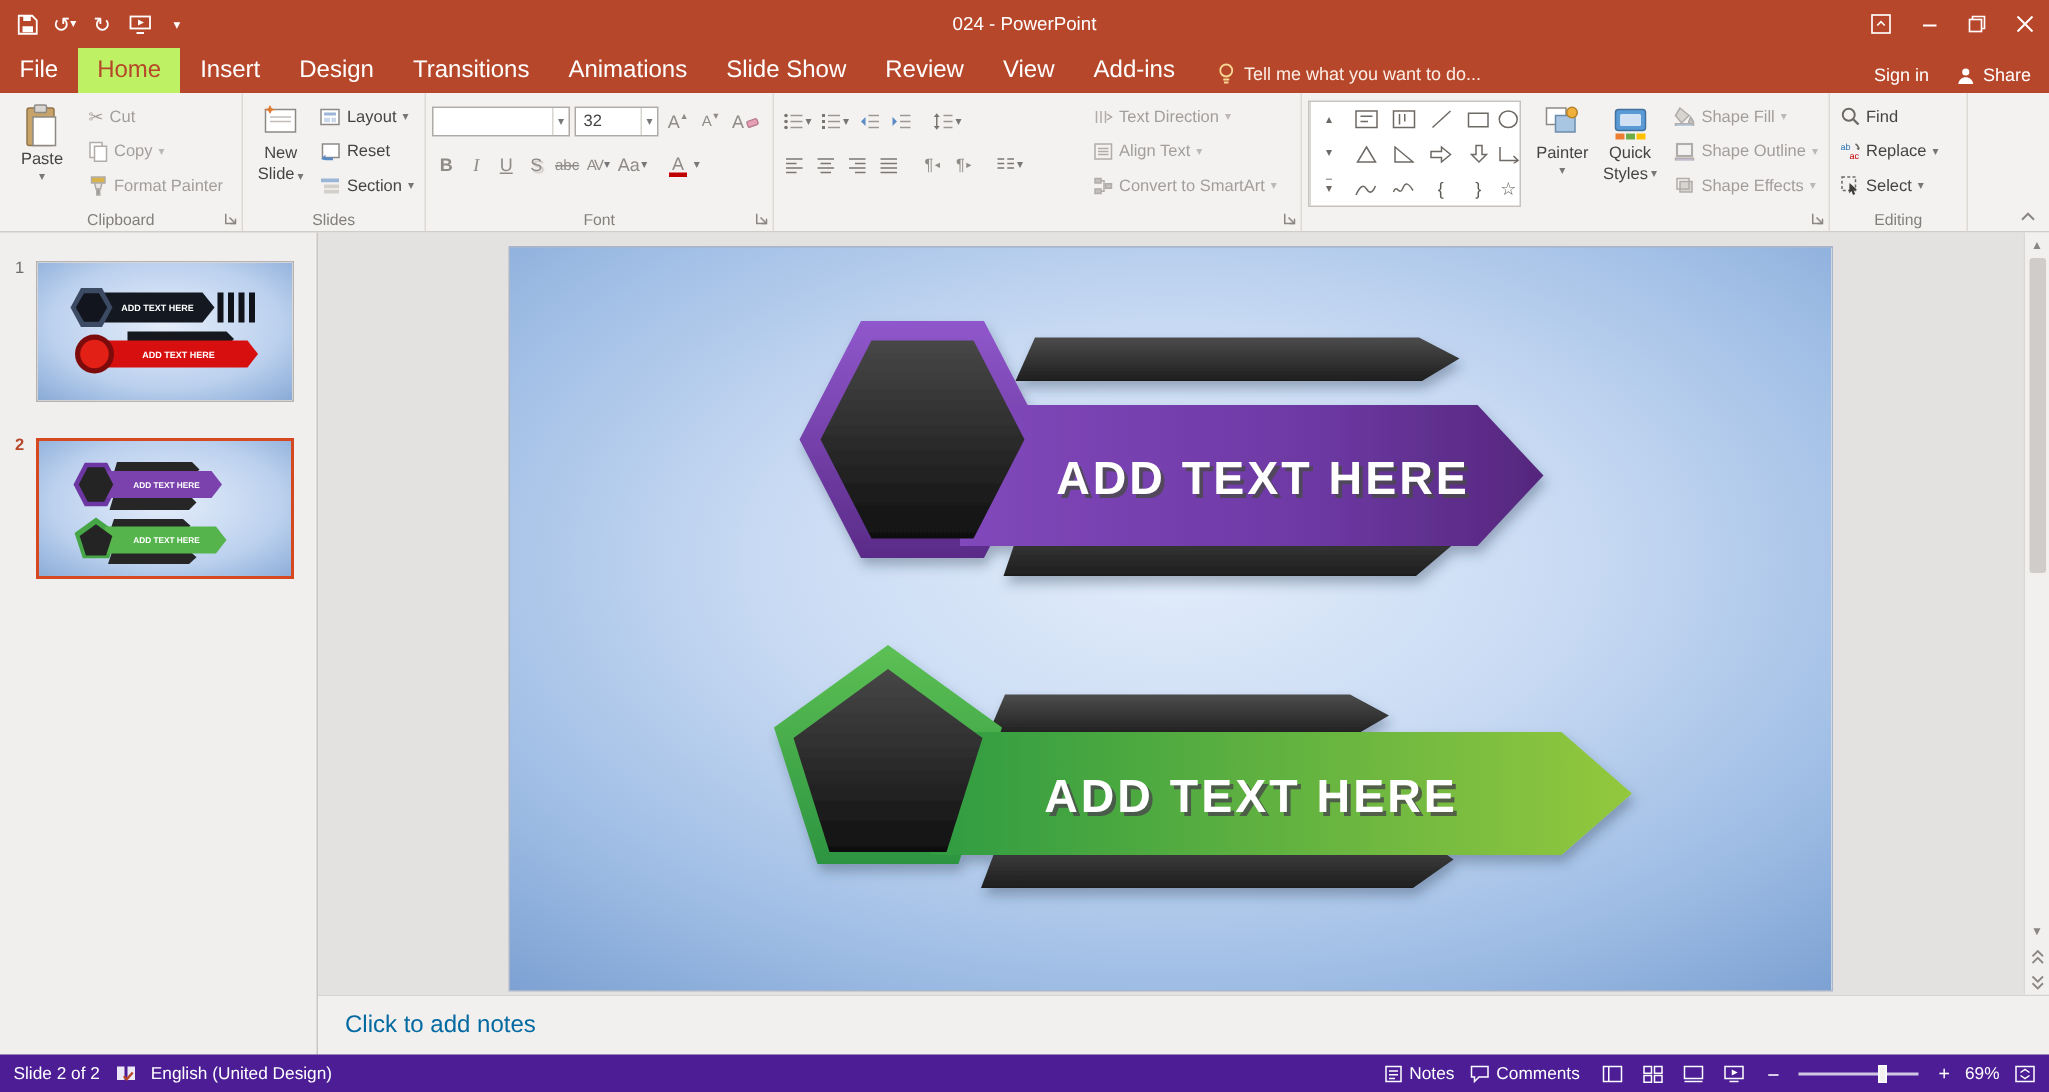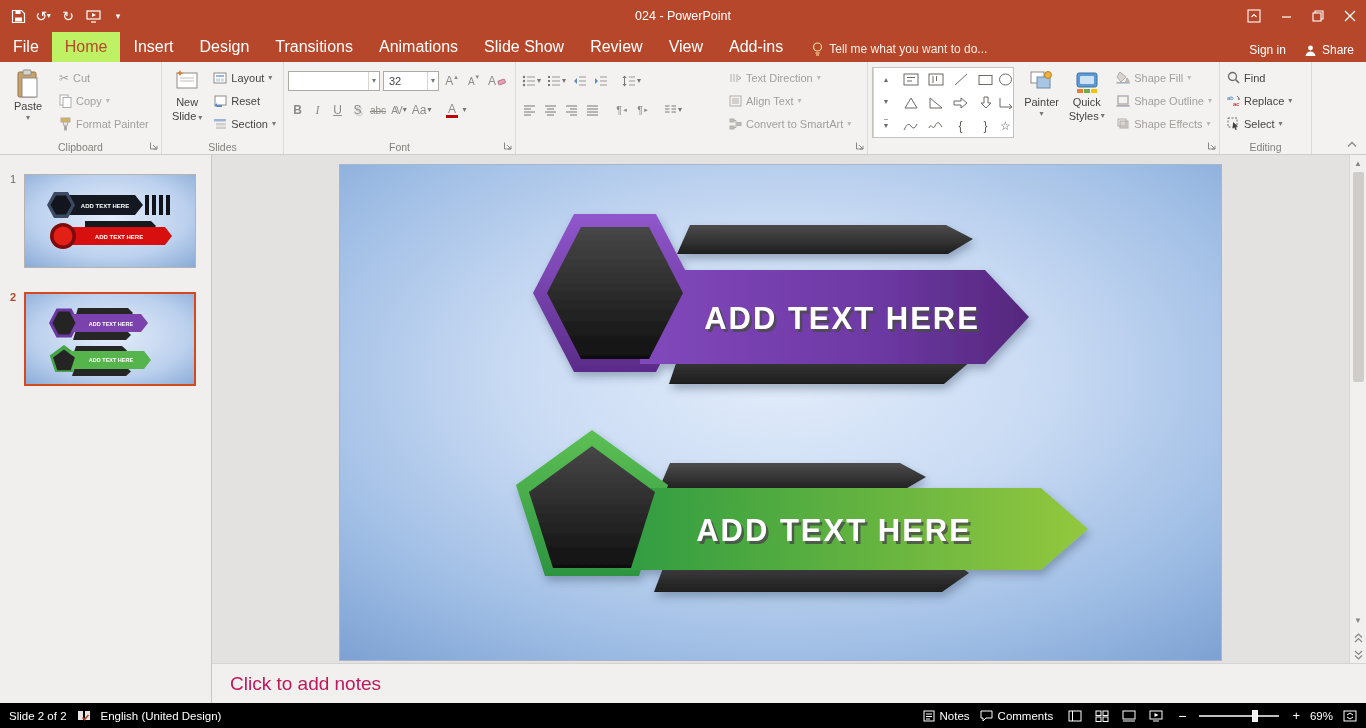--- a/index.html
+++ b/index.html
@@ -55,24 +55,24 @@
   .tframe svg{display:block;}
 
   .editor-col{flex:1;display:flex;flex-direction:column;min-width:0;}
   .editor{flex:1;position:relative;background:#e4e2e0;}
   .canvas{position:absolute;left:128px;top:10px;width:881px;height:495px;box-shadow:0 0 0 1px #a9b6c9;}
   .canvas svg{display:block;}
   .vscroll{position:absolute;right:0;top:0;bottom:0;width:17px;background:#f2f0ee;border-left:1px solid #dad7d4;display:flex;flex-direction:column;align-items:center;}
   .sarrow{width:17px;height:17px;display:flex;align-items:center;justify-content:center;color:#8a8683;font-size:8px;}
   .sthumb{width:11px;height:210px;background:#cfccc9;border-radius:2px;}
   .strack{flex:1;}
-  .notesbar{height:40px;background:#f2f0ee;border-top:1px solid #d5d2cf;display:flex;align-items:center;padding-left:18px;font-size:19px;color:#be185d;}
+  .notesbar{height:40px;background:#f2f0ee;border-top:1px solid #d5d2cf;display:flex;align-items:center;padding-left:18px;font-size:16px;color:#0369a1;}
 
   
-  .statusbar{flex:0 0 25px;background:#000000;color:#fff;display:flex;align-items:center;font-size:11.5px;gap:10px;padding:0 9px;justify-content:flex-end;}
+  .statusbar{flex:0 0 25px;background:#4c1d95;color:#fff;display:flex;align-items:center;font-size:11.5px;gap:10px;padding:0 9px;justify-content:flex-end;}
   .sbitem{display:flex;align-items:center;gap:5px;}
   .sb-right{margin-left:auto;display:flex;align-items:center;gap:10px;}
   .viewbtns{display:flex;gap:3px;}
   .vbtn{width:24px;height:22px;display:flex;align-items:center;justify-content:center;}
   .zoomslider{width:80px;height:2px;background:rgba(255,255,255,.75);position:relative;margin:0 3px;}
   .zthumb{position:absolute;left:53px;top:-5px;width:6px;height:12px;background:#f3f1ef;border:1px solid #fff;}
   .slidetext{font-weight:bold;letter-spacing:2px;font-family:"Liberation Sans","DejaVu Sans",sans-serif;}
 </style>
 </head>
 <body>

